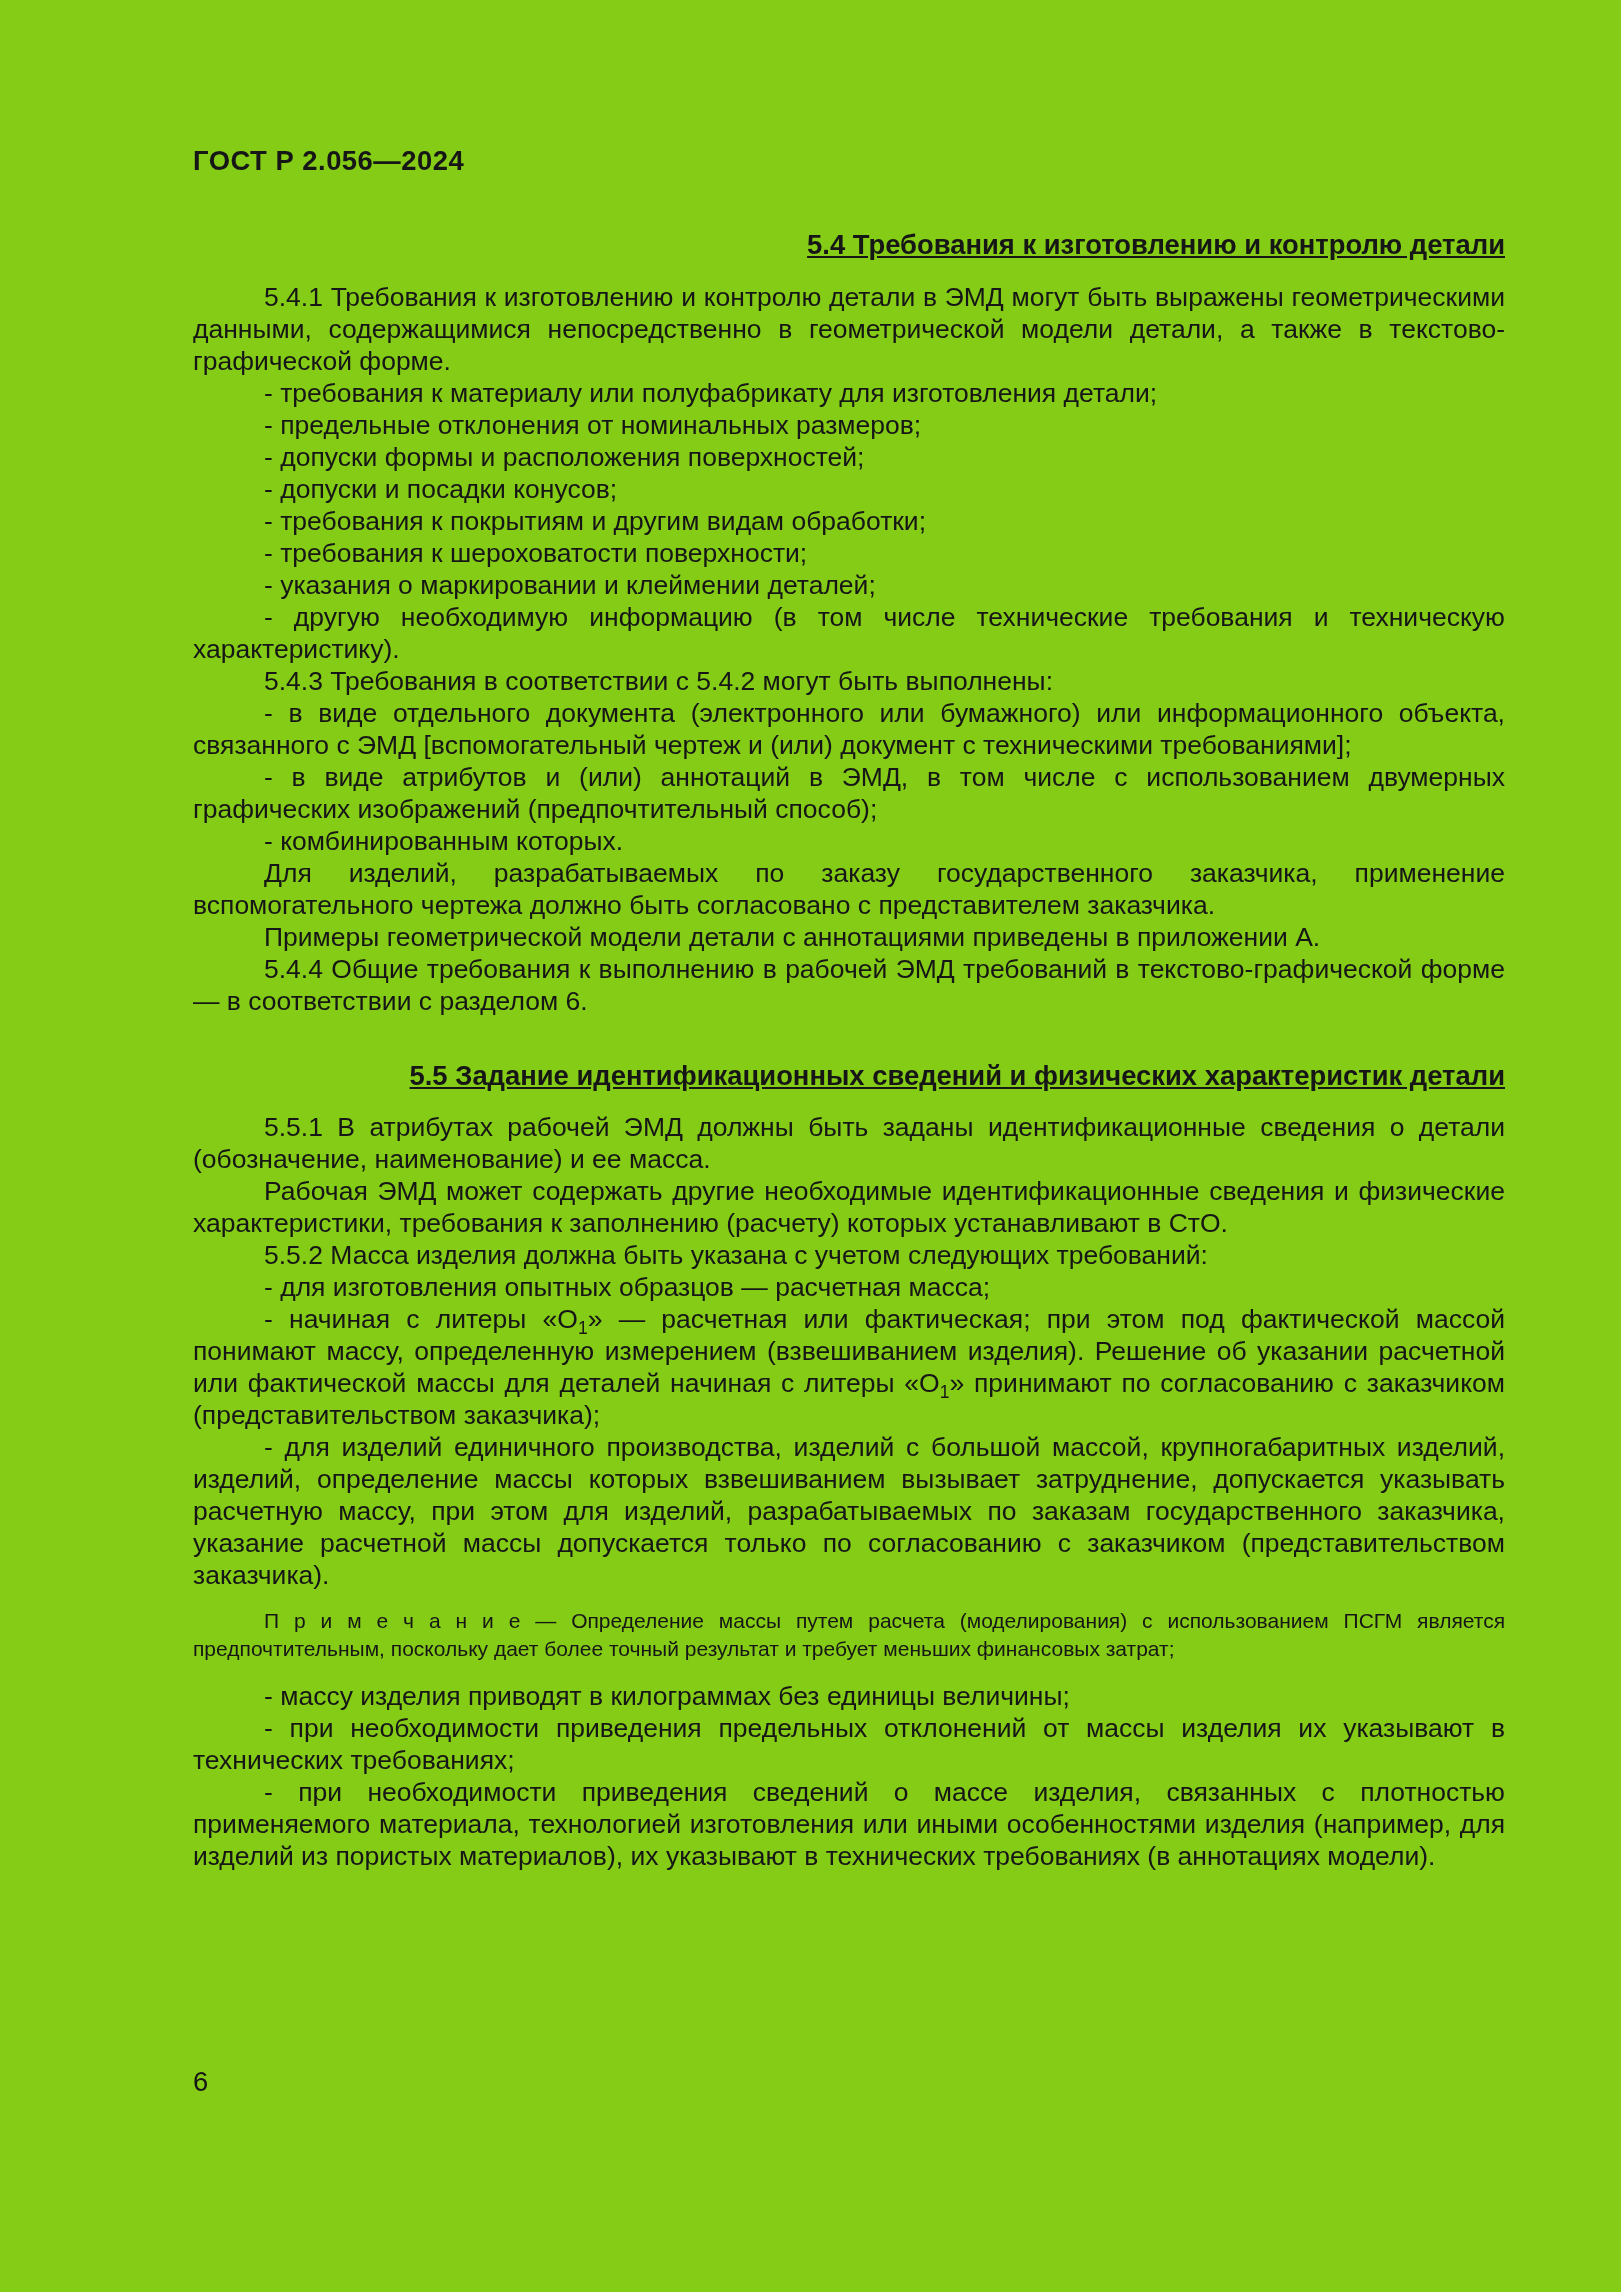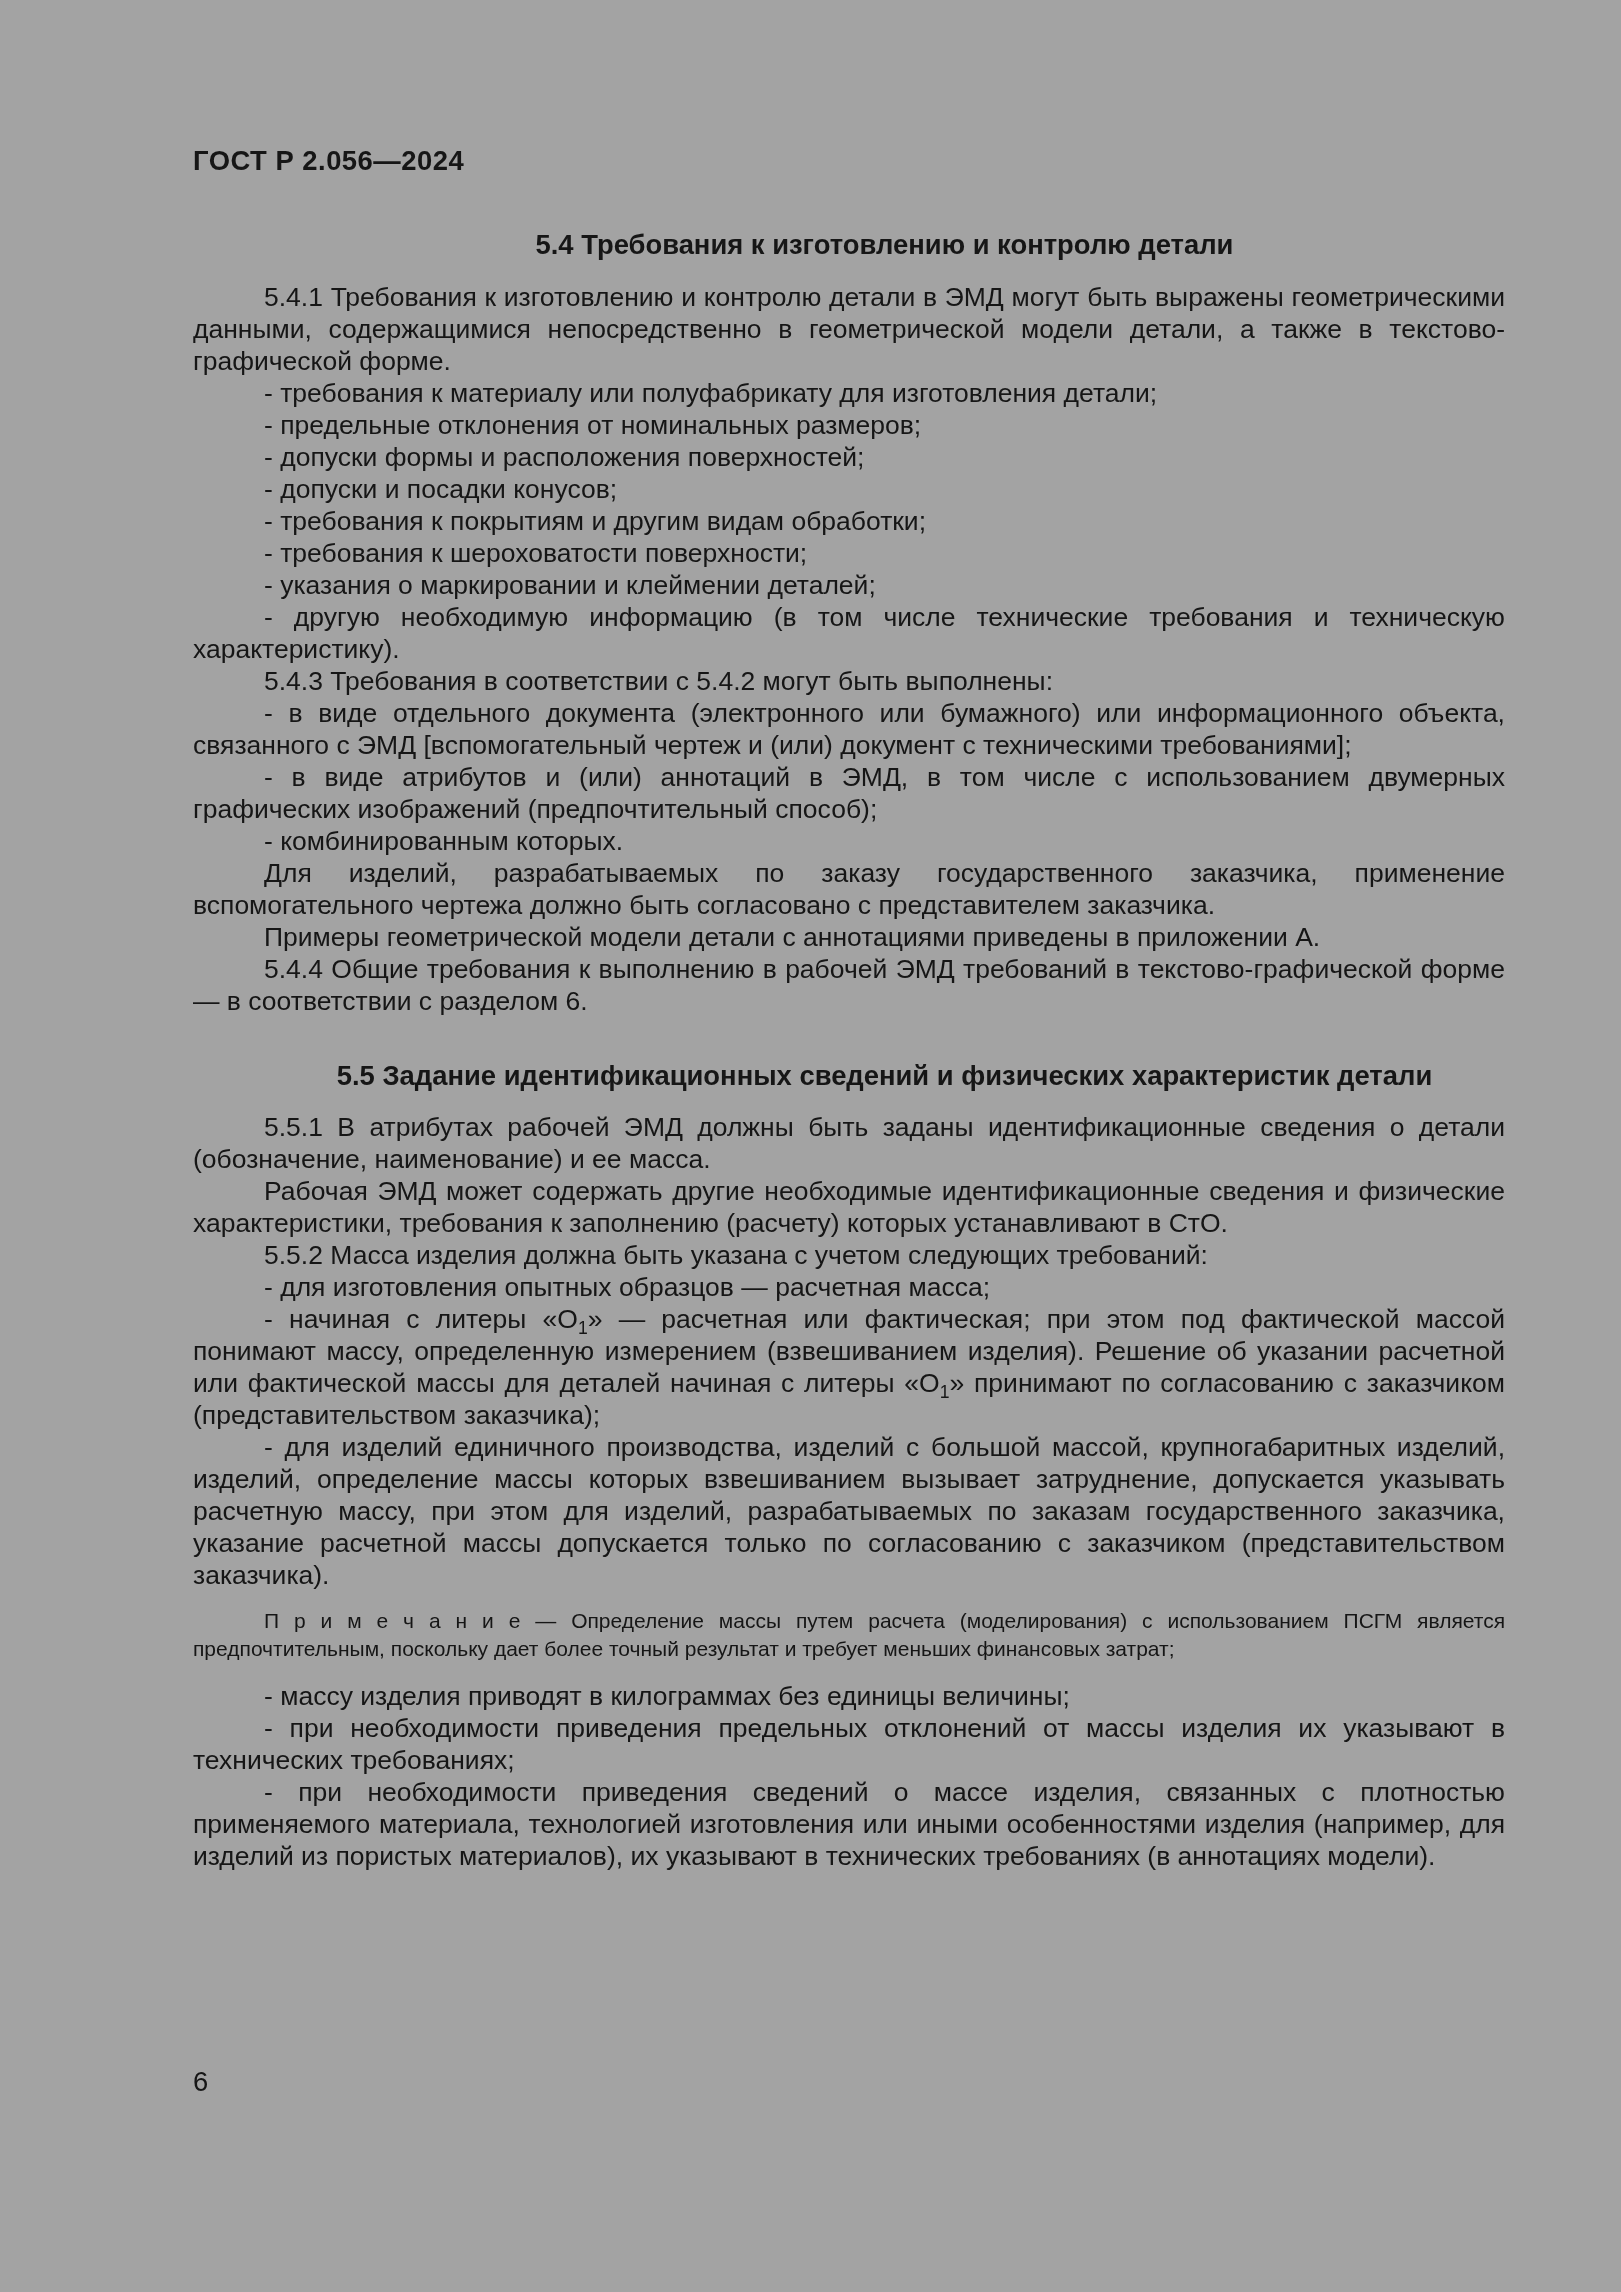--- a/index.html
+++ b/index.html
@@ -11,21 +11,21 @@
     width: 1621px;
     height: 2293px;
     position: relative;
     font-family: "Liberation Sans", "DejaVu Sans", sans-serif;
     color: #161616;
     overflow: hidden;
   }
   .page {
     position: absolute;
     inset: 0;
-    background: #a3a3a3;
+    background: #84cc16;
   }
   .doc-header {
     position: absolute;
     top: 145px;
     left: 193px;
     font-size: 27.4px;
     line-height: 32px;
     font-weight: 700;
     letter-spacing: 0.5px;
   }
@@ -33,21 +33,22 @@
     position: absolute;
     top: 186px;
     left: 193px;
     width: 1312px;
   }
   .content h2 {
     font-size: 27.4px;
     line-height: 32px;
     font-weight: 700;
     margin: 43px 0 19.6px 71px;
-    text-align: center;
+    text-align: right;
+    text-decoration: underline;
   }
   .content p.body {
     font-size: 26.5px;
     line-height: 32px;
     margin: 0;
     text-align: justify;
     text-indent: 71px;
   }
   .content p.note {
     font-size: 21px;

